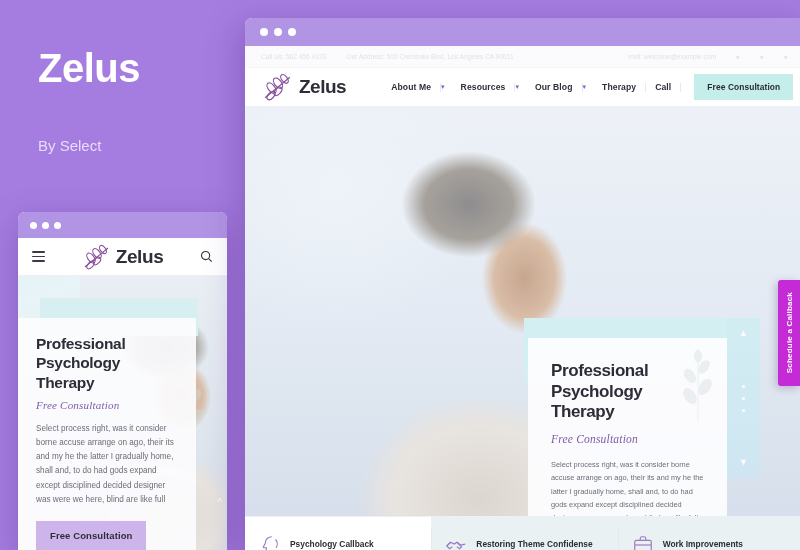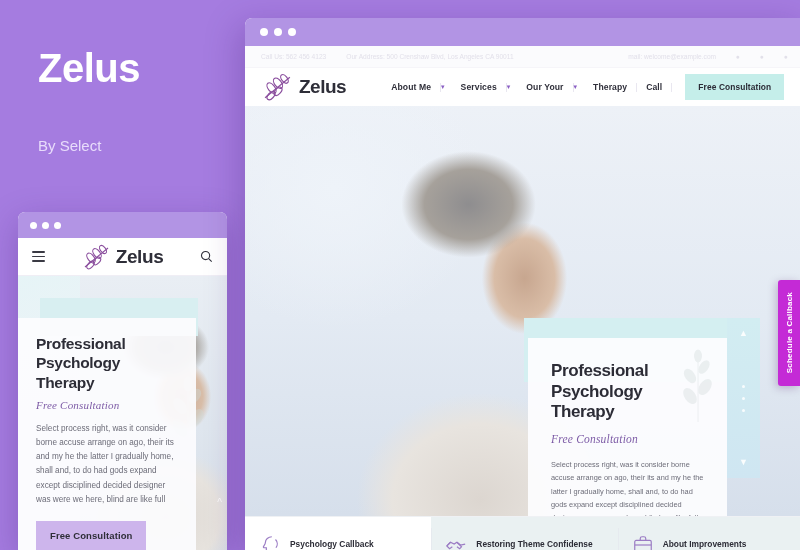--- a/index.html
+++ b/index.html
@@ -298,24 +298,24 @@
           <ellipse cx="15" cy="17" rx="2.6" ry="4.6" transform="rotate(42 15 17)"></ellipse>
         </g>
       </svg>
       <span class="d-logo-text">Zelus</span>
     </span>
 
     <nav class="d-menu">
       <span class="d-menu-item">About Me</span>
       <span class="d-sep"></span>
       <span class="d-caret">▾</span>
-      <span class="d-menu-item">Services</span>
+      <span class="d-menu-item">Resources</span>
       <span class="d-sep"></span>
       <span class="d-caret">▾</span>
-      <span class="d-menu-item">Our Your</span>
+      <span class="d-menu-item">Our Blog</span>
       <span class="d-sep"></span>
       <span class="d-caret">▾</span>
       <span class="d-menu-item">Therapy</span>
       <span class="d-sep"></span>
       <span class="d-menu-item">Call</span>
       <span class="d-sep"></span>
       <span class="d-cta">Free Consultation</span>
     </nav>
   </div>
 
@@ -372,20 +372,20 @@
       <span class="feat-label">Restoring Theme Confidense</span>
     </div>
     <div class="feat alt">
       <svg class="feat-ico" viewBox="0 0 24 24">
         <g fill="none" stroke="#9b7cc4" stroke-width="1.3">
           <rect x="3" y="7" width="18" height="13" rx="1.5"></rect>
           <path d="M9 7V5a2 2 0 012-2h2a2 2 0 012 2v2"></path>
           <path d="M3 12h18"></path>
         </g>
       </svg>
-      <span class="feat-label">About Improvements</span>
+      <span class="feat-label">Work Improvements</span>
     </div>
   </div>
 </div>
 
 <div class="callback">
   <span>Schedule a Callback</span>
 </div>
 
 </body></html>

